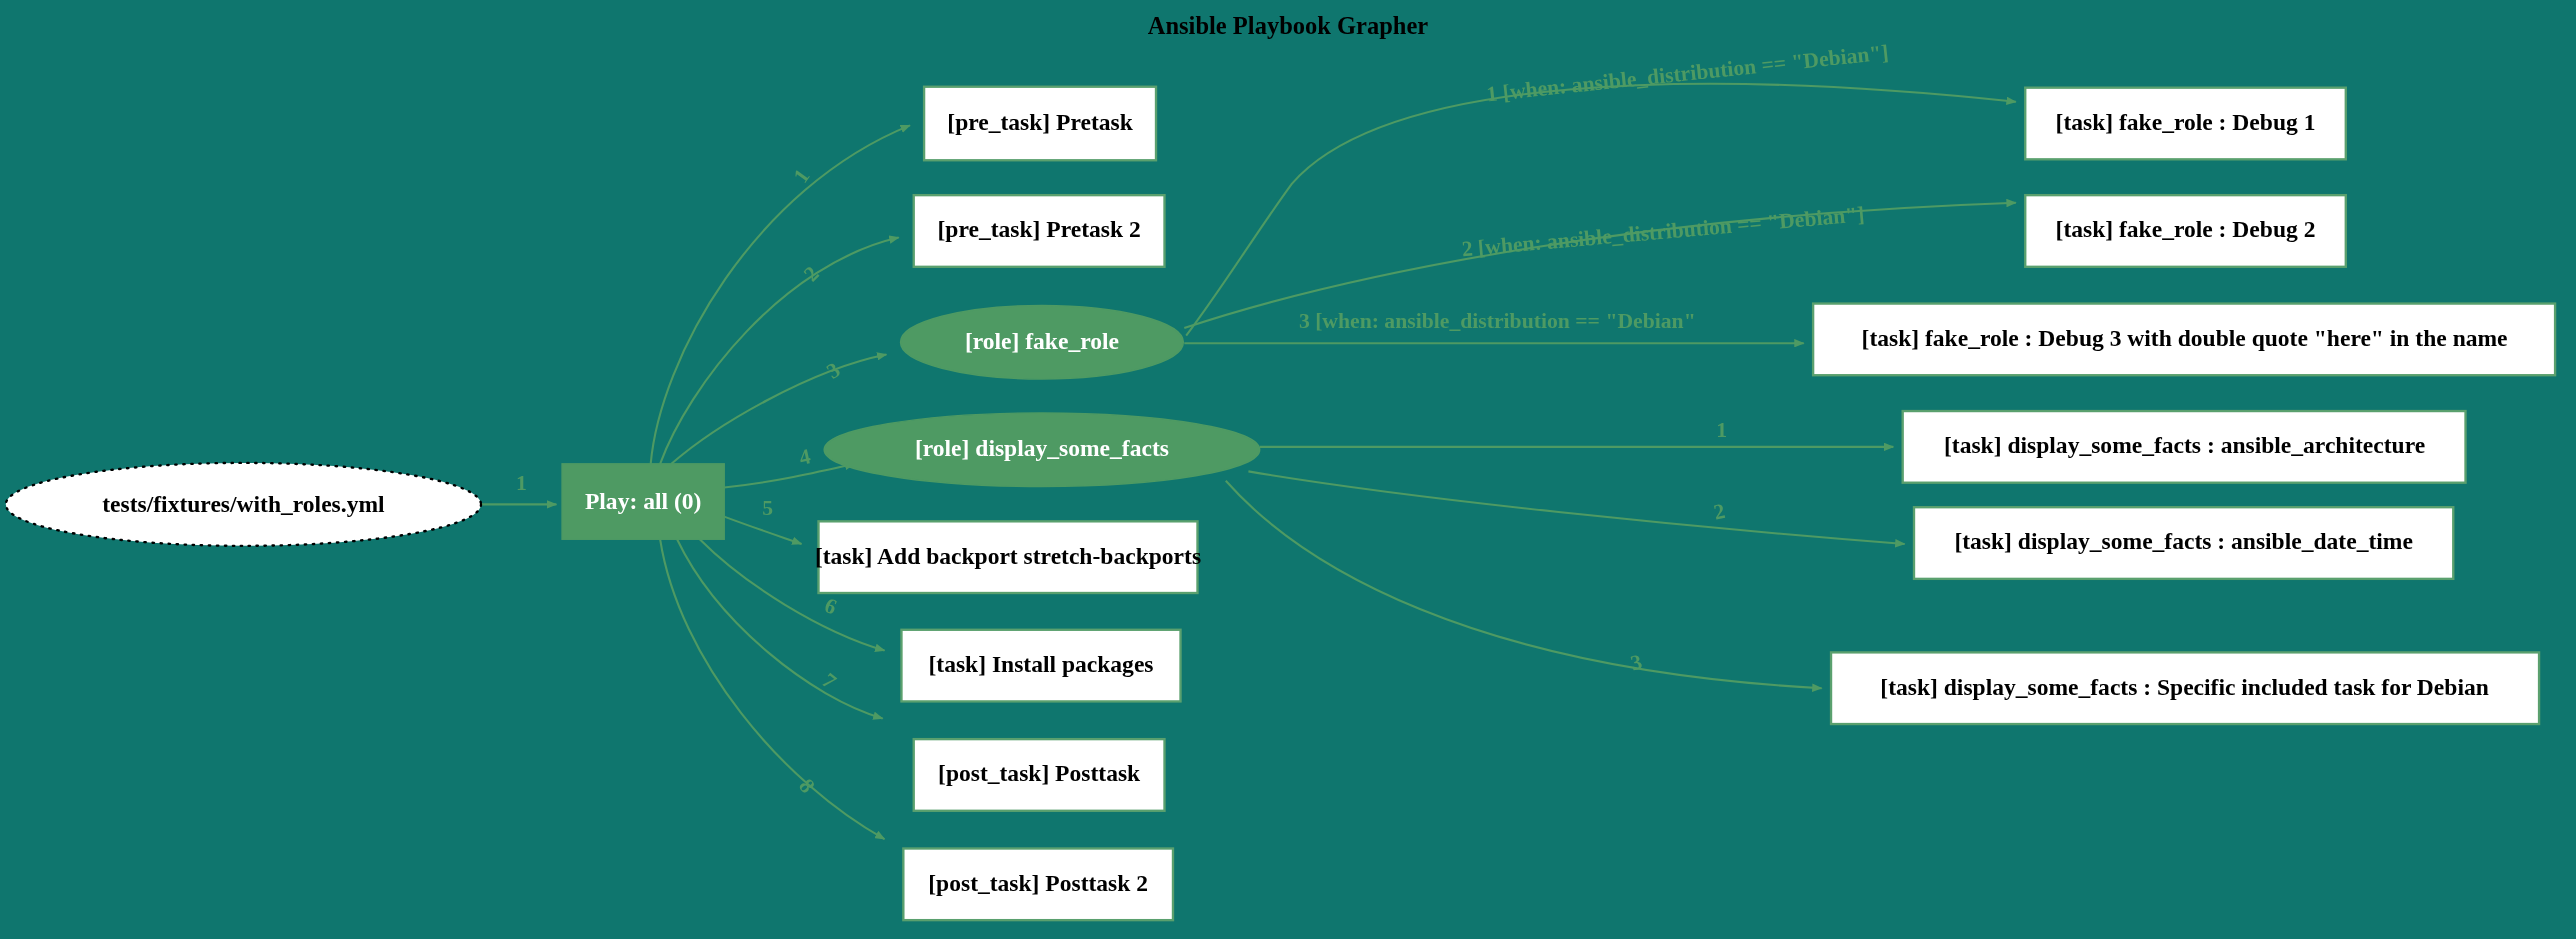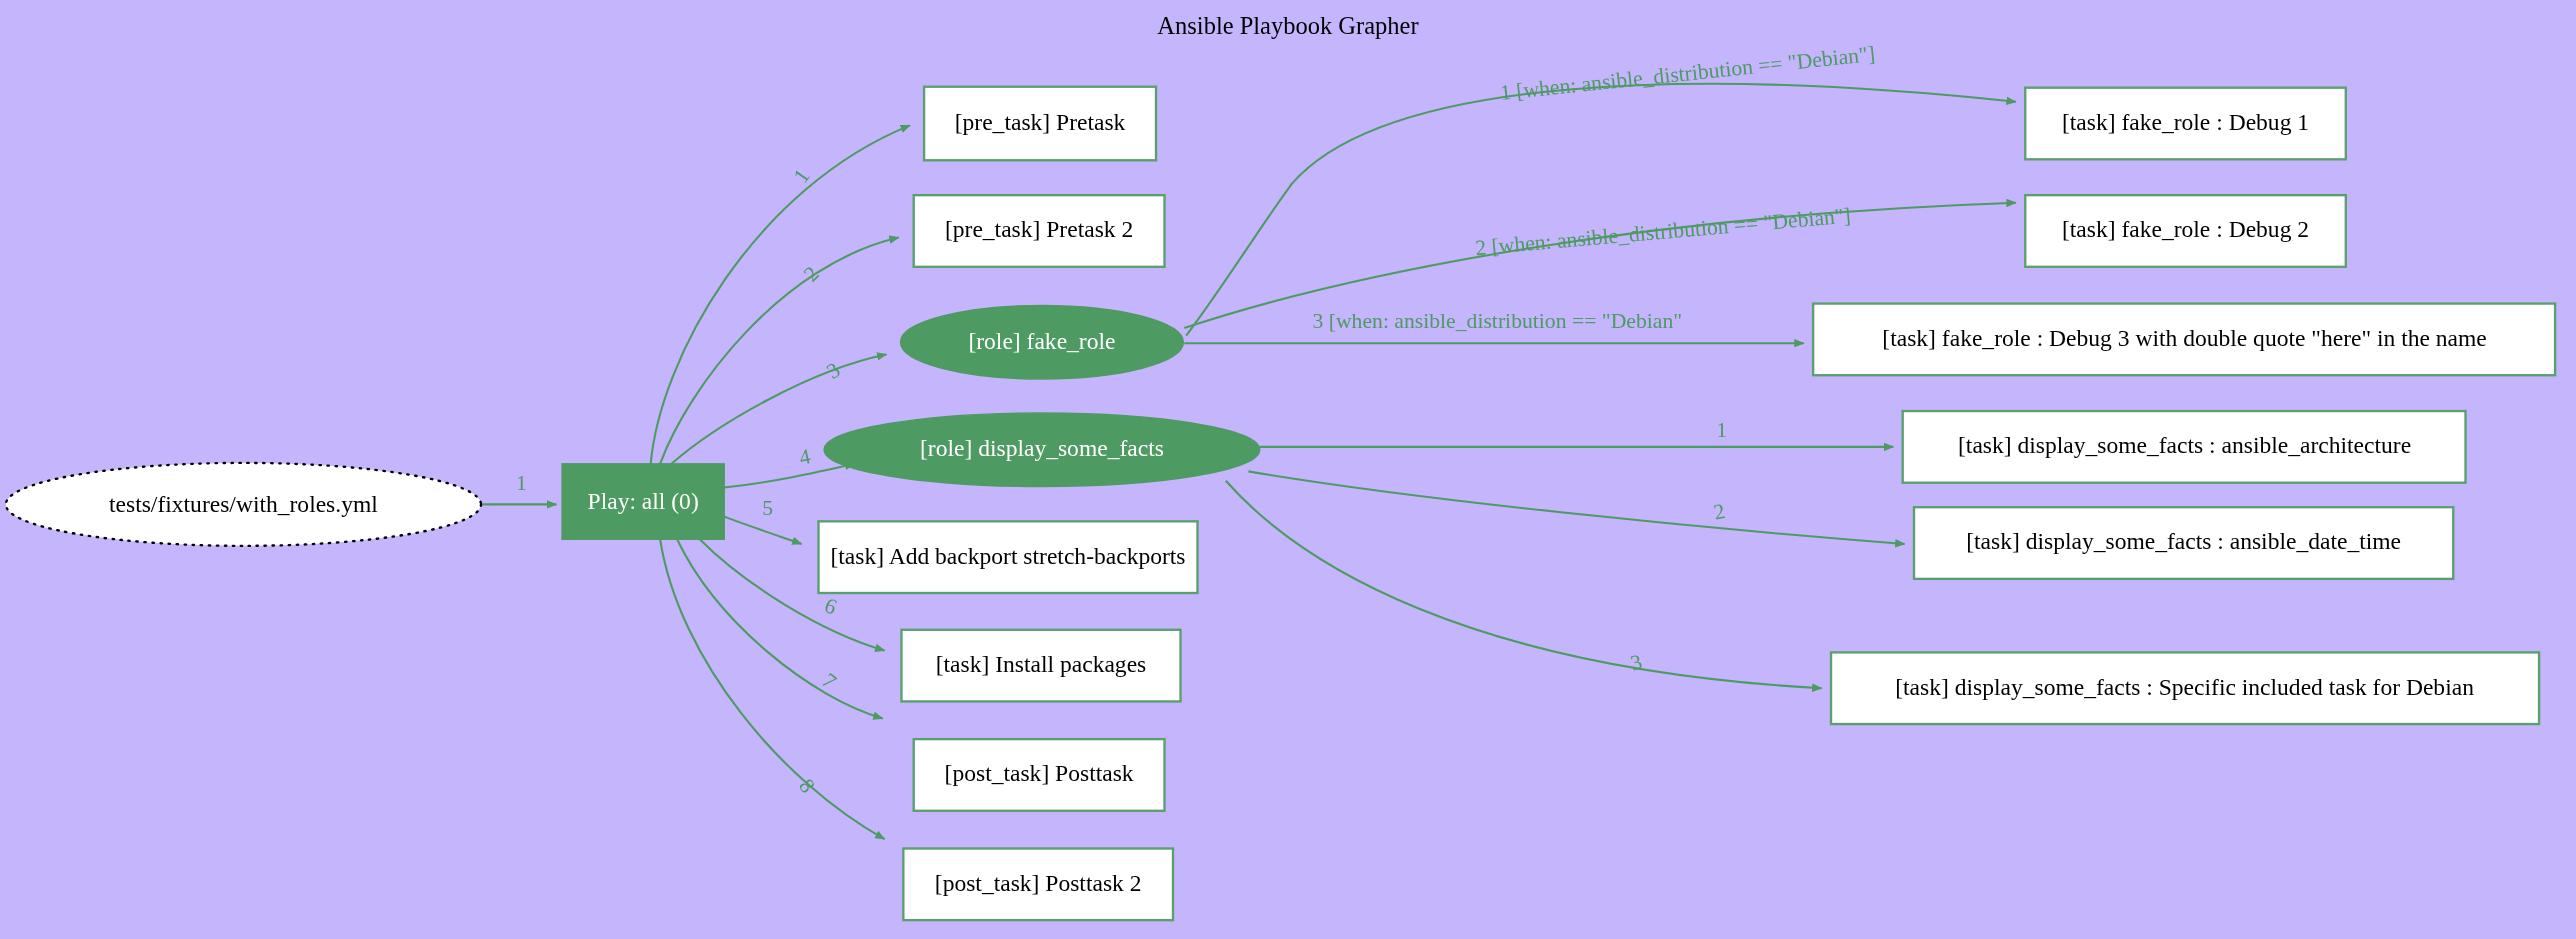--- a/index.html
+++ b/index.html
@@ -4,23 +4,24 @@
 <style>
   html, body {
     margin: 0;
     padding: 0;
     background: #ffffff;
   }
   #canvas {
     position: relative;
     width: 2576px;
     height: 939px;
-    background: #c4b5fd;
+    background: #0f766e;
     overflow: hidden;
     font-family: "Liberation Serif", "DejaVu Serif", serif;
+    font-weight: bold;
   }
   svg#graph {
     position: absolute;
     left: 0;
     top: 0;
     width: 2576px;
     height: 939px;
   }
   .graph-title {
     font-family: "Liberation Serif", "DejaVu Serif", serif;

